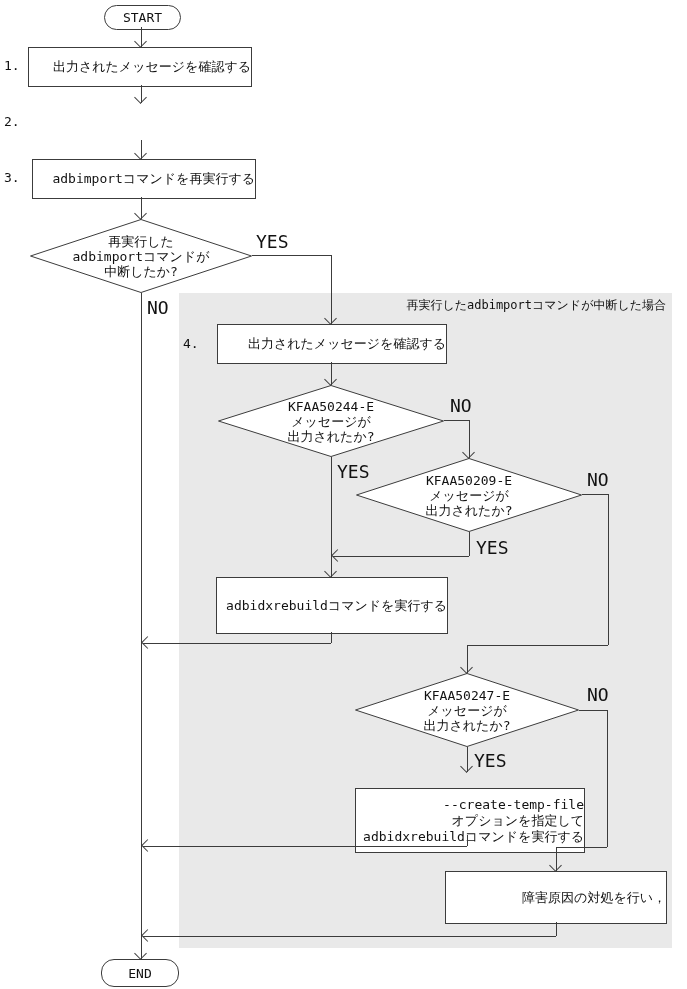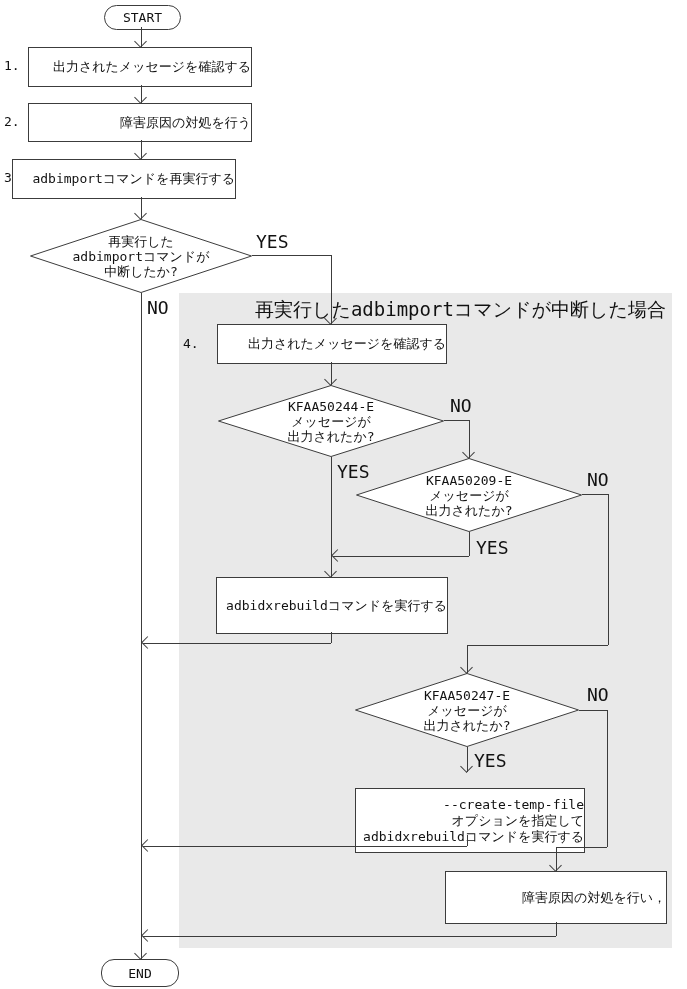--- a/index.html
+++ b/index.html
@@ -2,21 +2,21 @@
 <html style="--line: #3c3c3c; --region-bg: #e9e9e9; --text: #111111; --node-bg: #ffffff;"><head>
 <meta charset="utf-8">
 <style>
   html,body{margin:0;padding:0;background:#fff;}
   #canvas{
     position:relative;width:687px;height:989px;background:#fff;overflow:hidden;
     font-family:"DejaVu Sans Mono","Liberation Mono",monospace;
     color:var(--text,#111);font-size:13px;
   }
   .region{position:absolute;background:var(--region-bg,#e9e9e9);}
-  .region-label{position:absolute;top:4px;right:6px;font-size:19px;white-space:nowrap;}
+  .region-label{position:absolute;top:4px;right:6px;font-size:12px;white-space:nowrap;}
   .term{
     position:absolute;background:var(--node-bg,#fff);border:1.5px solid var(--line,#3c3c3c);
     border-radius:13px;display:flex;align-items:center;justify-content:center;font-size:13px;
   }
   .pbox{
     position:absolute;background:var(--node-bg,#fff);border:1px solid var(--line,#3c3c3c);
     display:flex;flex-direction:column;align-items:flex-end;justify-content:center;
     text-align:center;font-size:13px;line-height:16px;white-space:nowrap;
   }
   .diamond{position:absolute;}
@@ -49,24 +49,21 @@
   </div>
 
   <div class="num" style="left:4px;top:58px">1.</div>
   <div class="num" style="left:4px;top:114px">2.</div>
   <div class="num" style="left:4px;top:170px">3.</div>
   <div class="num" style="left:183px;top:336px">4.</div>
 
   <div class="pbox" style="left:28px;top:47px;width:222px;height:38px">
     <span>出力されたメッセージを確認する</span>
   </div>
-  <div class="pbox" style="left:28px;top:103px;width:222px;height:37px">
-    <span>障害原因の対処を行う</span>
-  </div>
-  <div class="pbox" style="left:12px;top:159px;width:222px;height:38px">
+  <div class="pbox" style="left:32px;top:159px;width:222px;height:38px">
     <span>adbimportコマンドを再実行する</span>
   </div>
 
   <div class="diamond" style="left:30px;top:219px;width:222px;height:74px">
     <svg width="222" height="74">
       <polygon points="111,0.5 221.5,37 111,73.5 0.5,37"></polygon>
     </svg>
     <div class="dtext">
       <span>再実行した</span>
       <span>adbimportコマンドが</span>

